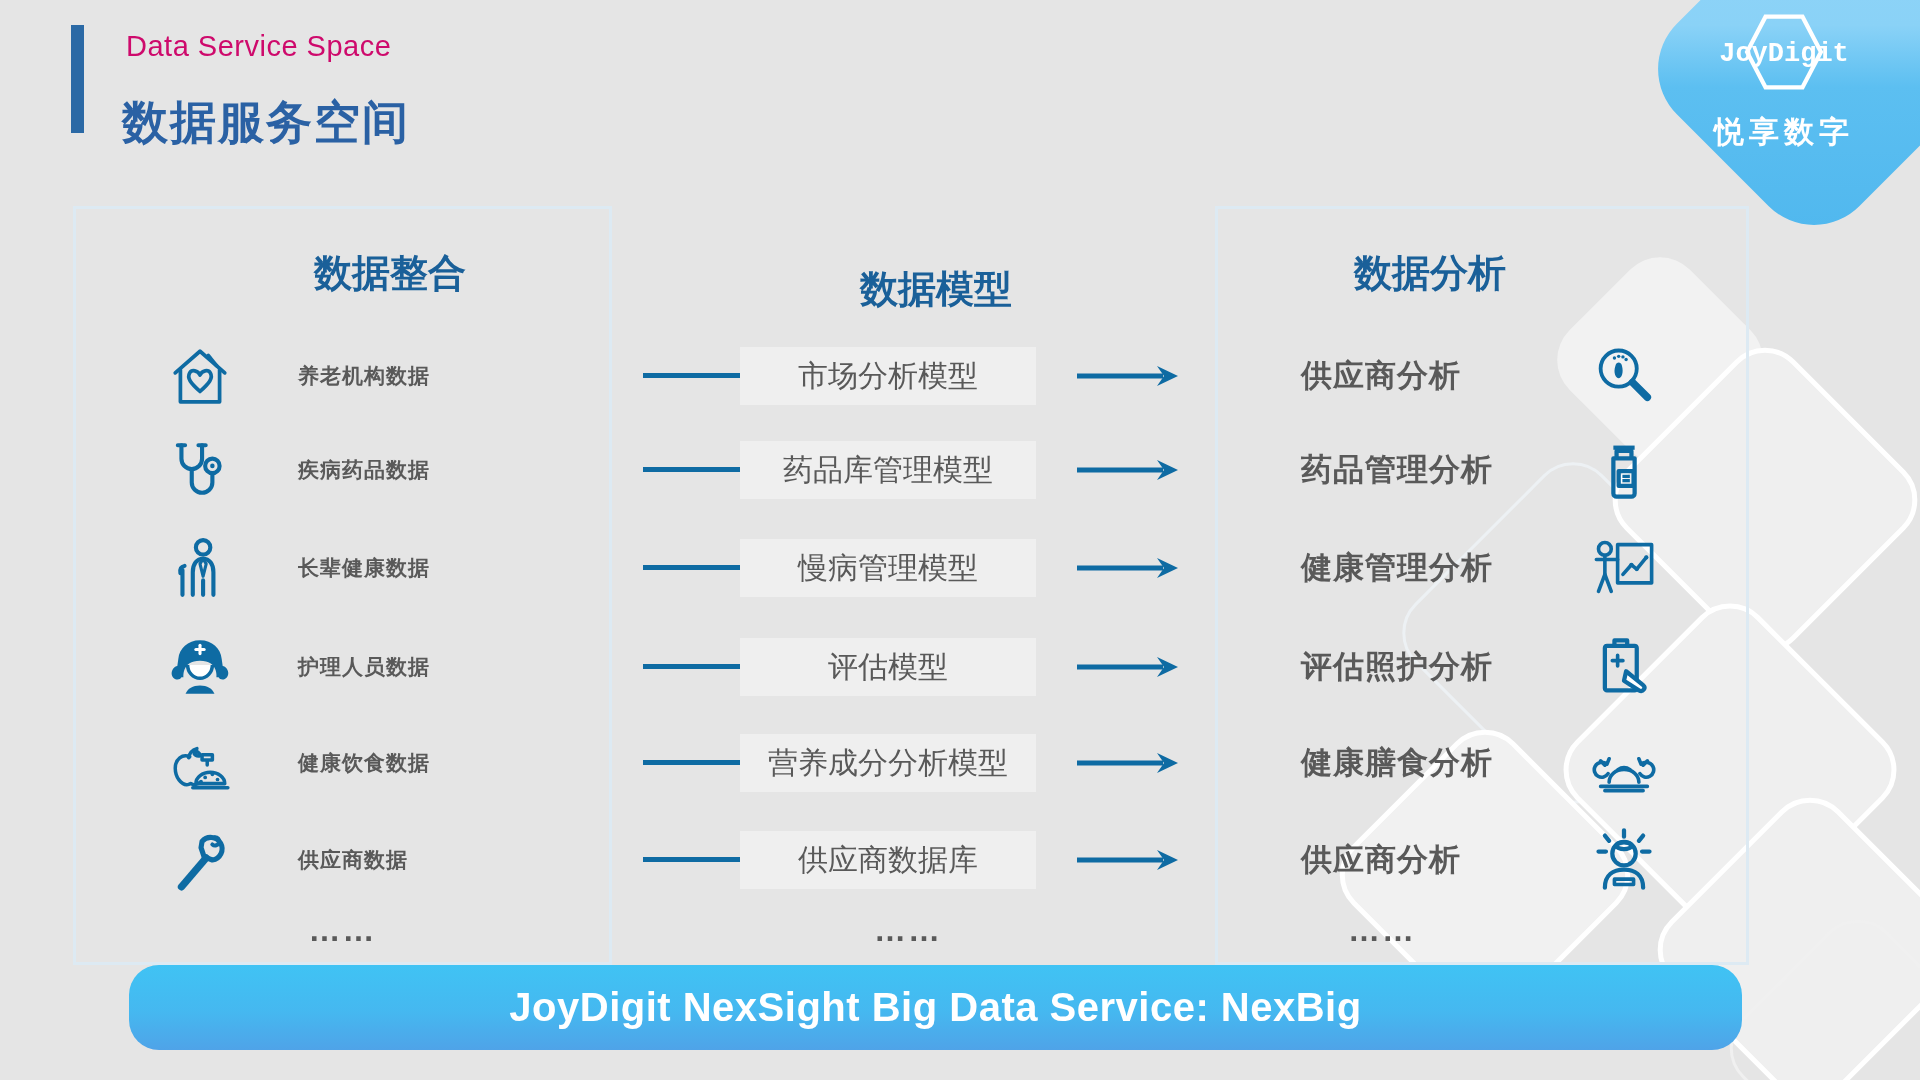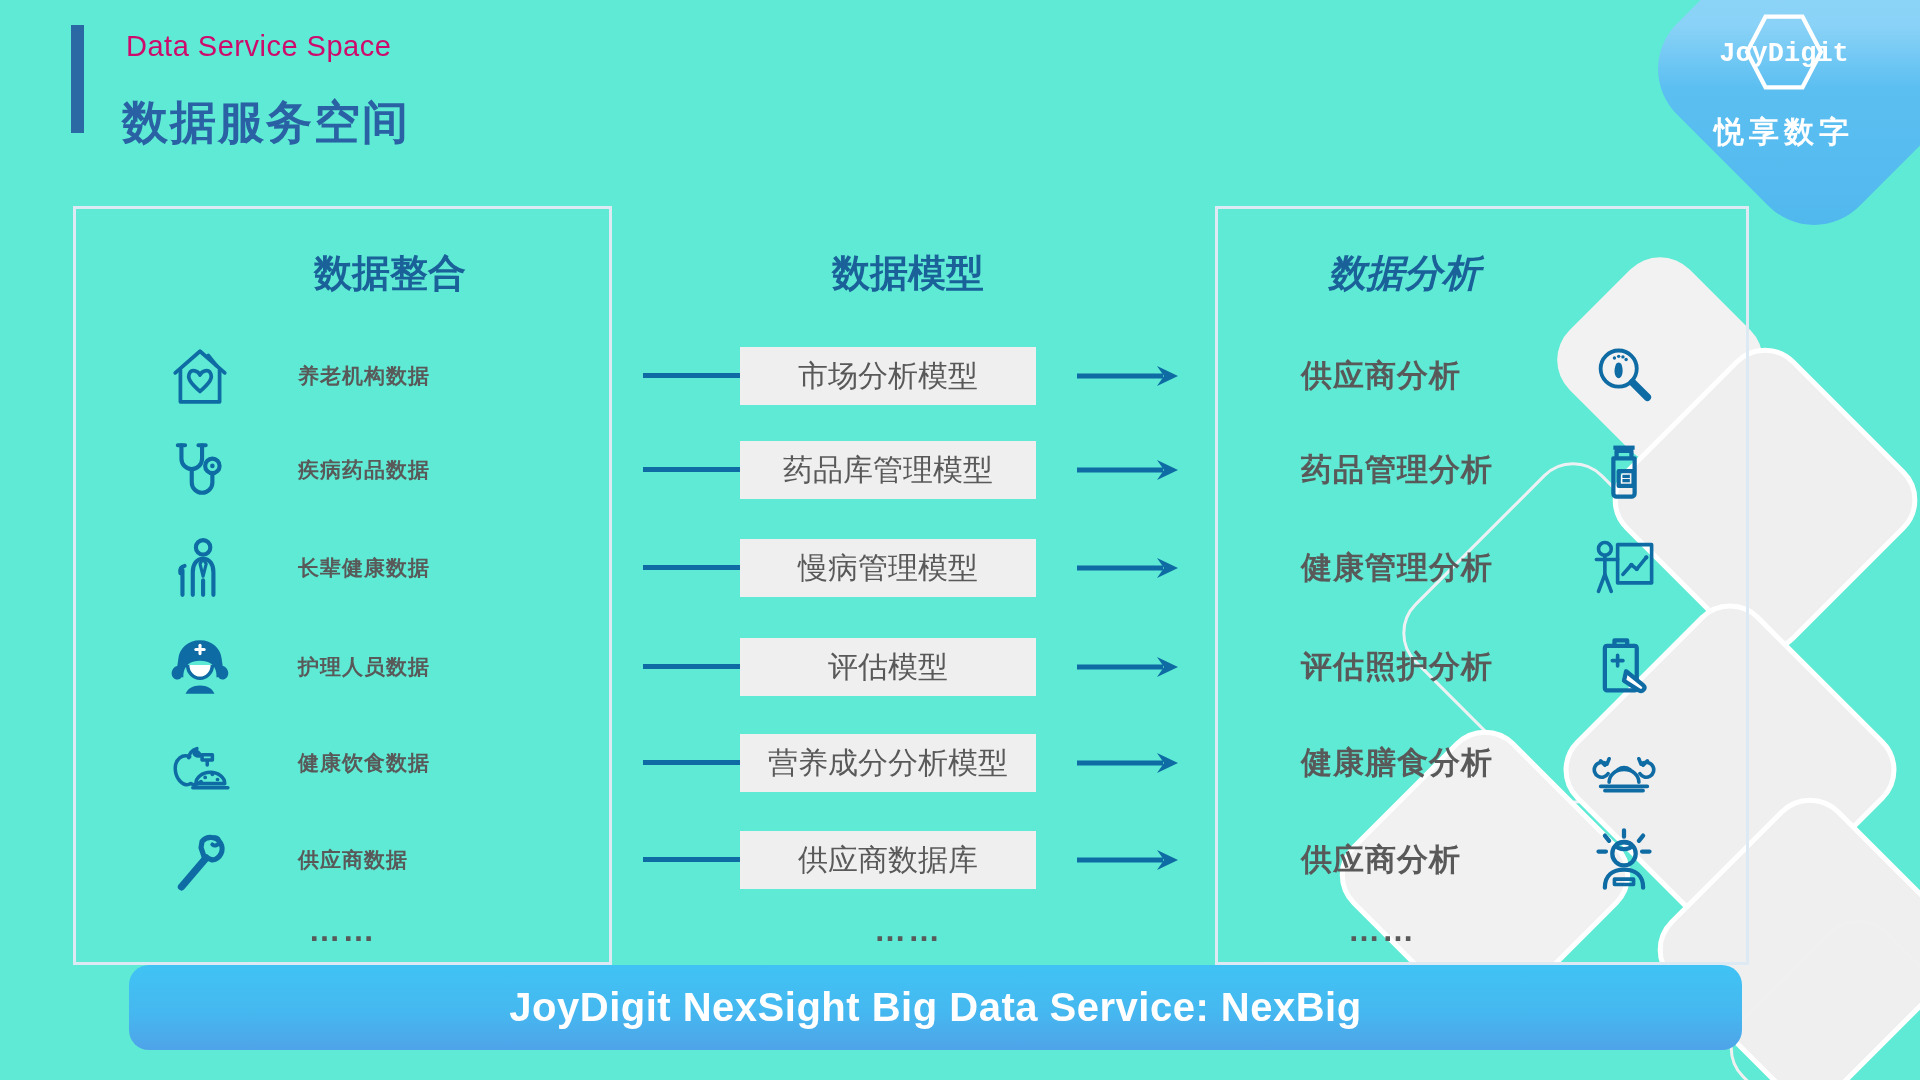--- a/index.html
+++ b/index.html
@@ -1,17 +1,17 @@
 <!DOCTYPE html>
 <html><head>
 <meta charset="utf-8">
 <style>
   html,body { margin:0; padding:0; background:#ffffff; }
   .slide {
-    position:relative; width:1920px; height:1080px; background:#5eead4;
+    position:relative; width:1920px; height:1080px; background:#e5e5e5;
     overflow:hidden; font-family:"Liberation Sans", sans-serif;
   }
   .abs { position:absolute; }
 
   
   .accent-bar { left:71px; top:25px; width:13px; height:108px; background:#2B69A5; }
   .sub-en { left:126px; top:30px; font-size:29px; color:#CE0A6C; letter-spacing:0.5px; }
   .title-zh { left:122px; top:92px; font-size:46px; font-weight:700; color:#2A61A4; letter-spacing:2px;text-align:center; }
 
   
@@ -39,22 +39,22 @@
   .wm5 { left:1370px; top:760px; width:220px; height:220px; background:#F1F1F1; border:5px solid #ffffff; }
   .wm6 { left:1690px; top:830px; width:230px; height:230px; background:#EFEFEF; border:5px solid #ffffff; }
   .wm7 { left:1755px; top:945px; width:200px; height:200px; background:transparent; border:3px solid #F0F0F0; }
 
   
   .panel { position:absolute; top:206px; height:753px; border:3px solid #DDEAF3; background:transparent; z-index:1; }
   .panel-left  { left:73px;  width:533px; }
   .panel-right { left:1215px; width:528px; }
   .col-title { position:absolute; top:248px; font-size:38px; font-weight:700; color:#1A6099; text-align:center; z-index:2; }
   .ct-left  { left:76px;  width:628px; }
-  .ct-mid   { left:740px; width:336px; }
-  .ct-right { left:1192px; width:424px;font-style:italic; }
+  .ct-mid   { left:768px; width:336px;margin-top:16px; }
+  .ct-right { left:1218px; width:424px; }
 
   
   .row { position:absolute; left:0; width:1920px; height:0; z-index:2; }
   .li-icon { position:absolute; left:167px; top:-33px; width:66px; height:66px; }
   .li-label { position:absolute; left:298px; top:-21px; height:42px; line-height:42px;
     font-size:21px; font-weight:700; color:#595959; letter-spacing:1px; }
   .m-line { position:absolute; left:643px; top:-3px; width:97px; height:5px; background:#0E6BA3; }
   .m-box { position:absolute; left:740px; top:-29px; width:296px; height:58px; background:#EFEFEF;
     color:#595959; font-size:30px; text-align:center; line-height:58px; }
   .m-arrow { position:absolute; left:1077px; top:-11px; width:102px; height:22px; }
@@ -63,21 +63,21 @@
   .r-icon { position:absolute; left:1590px; top:-34px; width:68px; height:68px; }
 
   .dots { position:absolute; top:912px; font-size:32px; font-weight:700; color:#595959;
     text-align:center; letter-spacing:2px; z-index:2; }
   .d-left  { left:76px;  width:533px; }
   .d-mid   { left:740px; width:336px; }
   .d-right { left:1301px; width:162px; }
 
   
   .banner {
-    left:129px; top:965px; width:1613px; height:85px; border-radius:20px;
+    left:129px; top:965px; width:1613px; height:85px; border-radius:30px;
     background:linear-gradient(180deg, #40C3F4 0%, #45B8F0 55%, #4FA3E8 100%);
     color:#ffffff; font-size:40px; font-weight:700; text-align:center; line-height:85px;
     z-index:3; letter-spacing:0.5px;
   }
 
   svg.icon { width:100%; height:100%; display:block; }
 </style>
 </head>
 <body>
 

